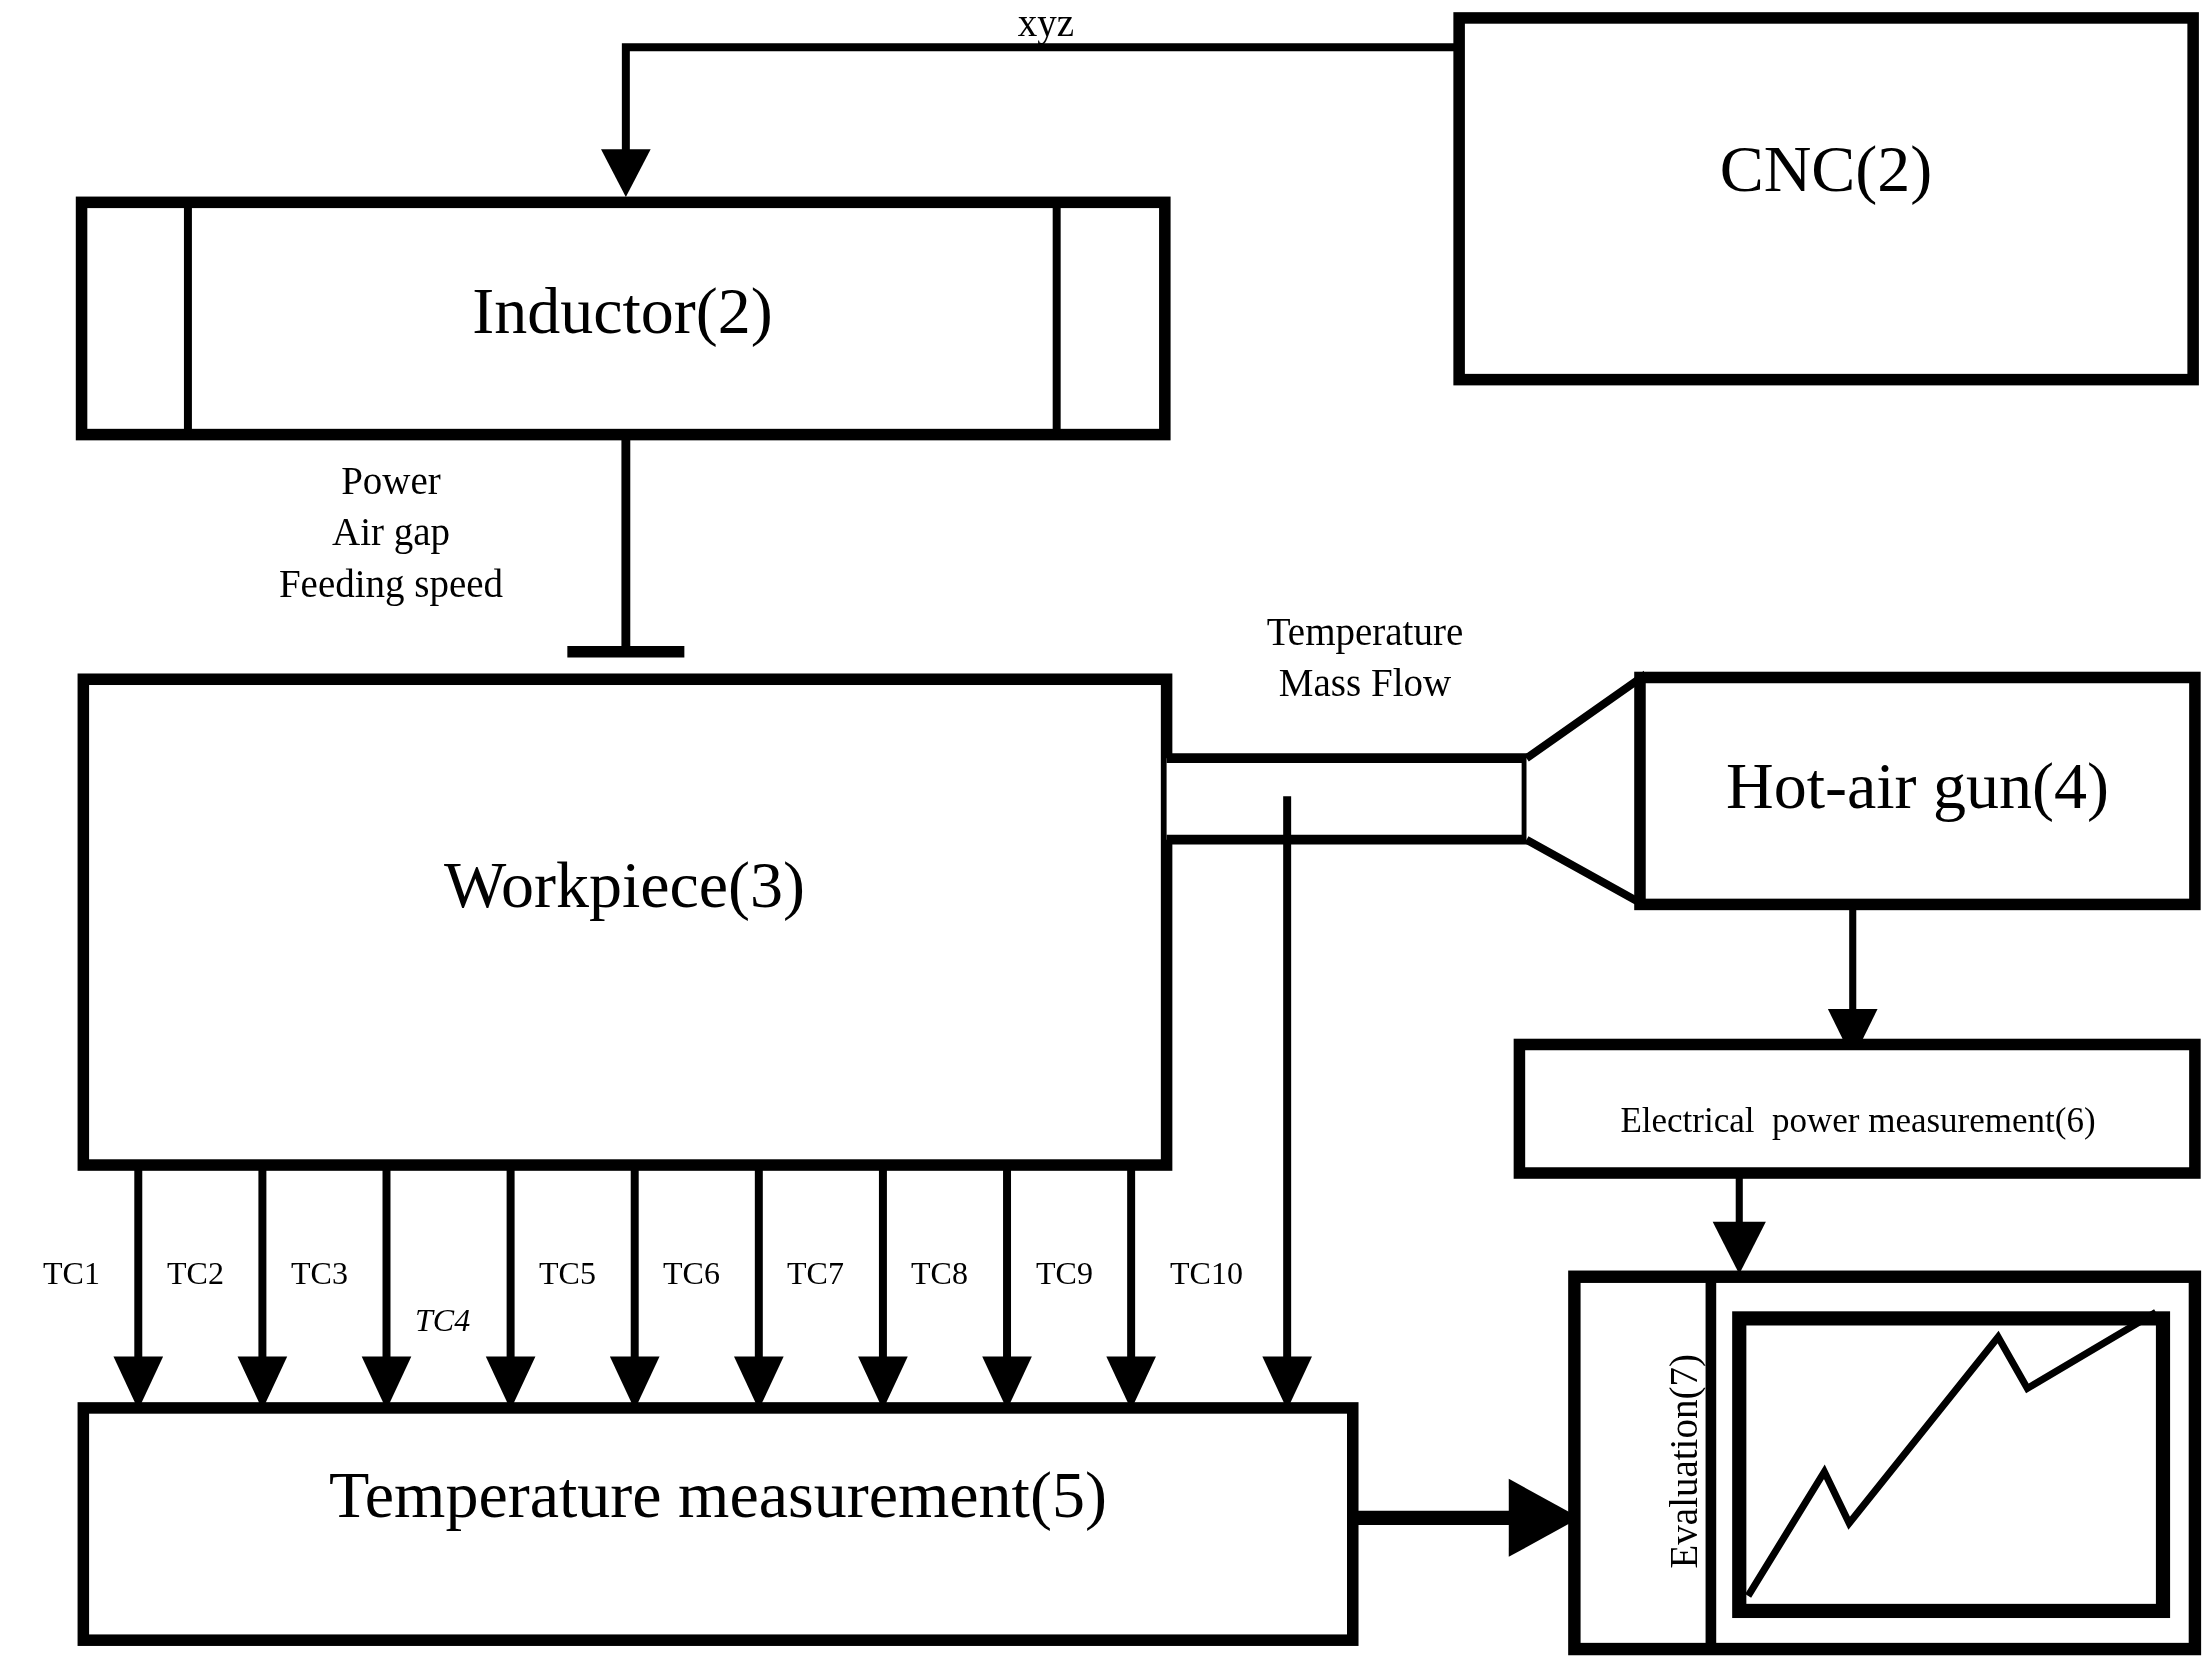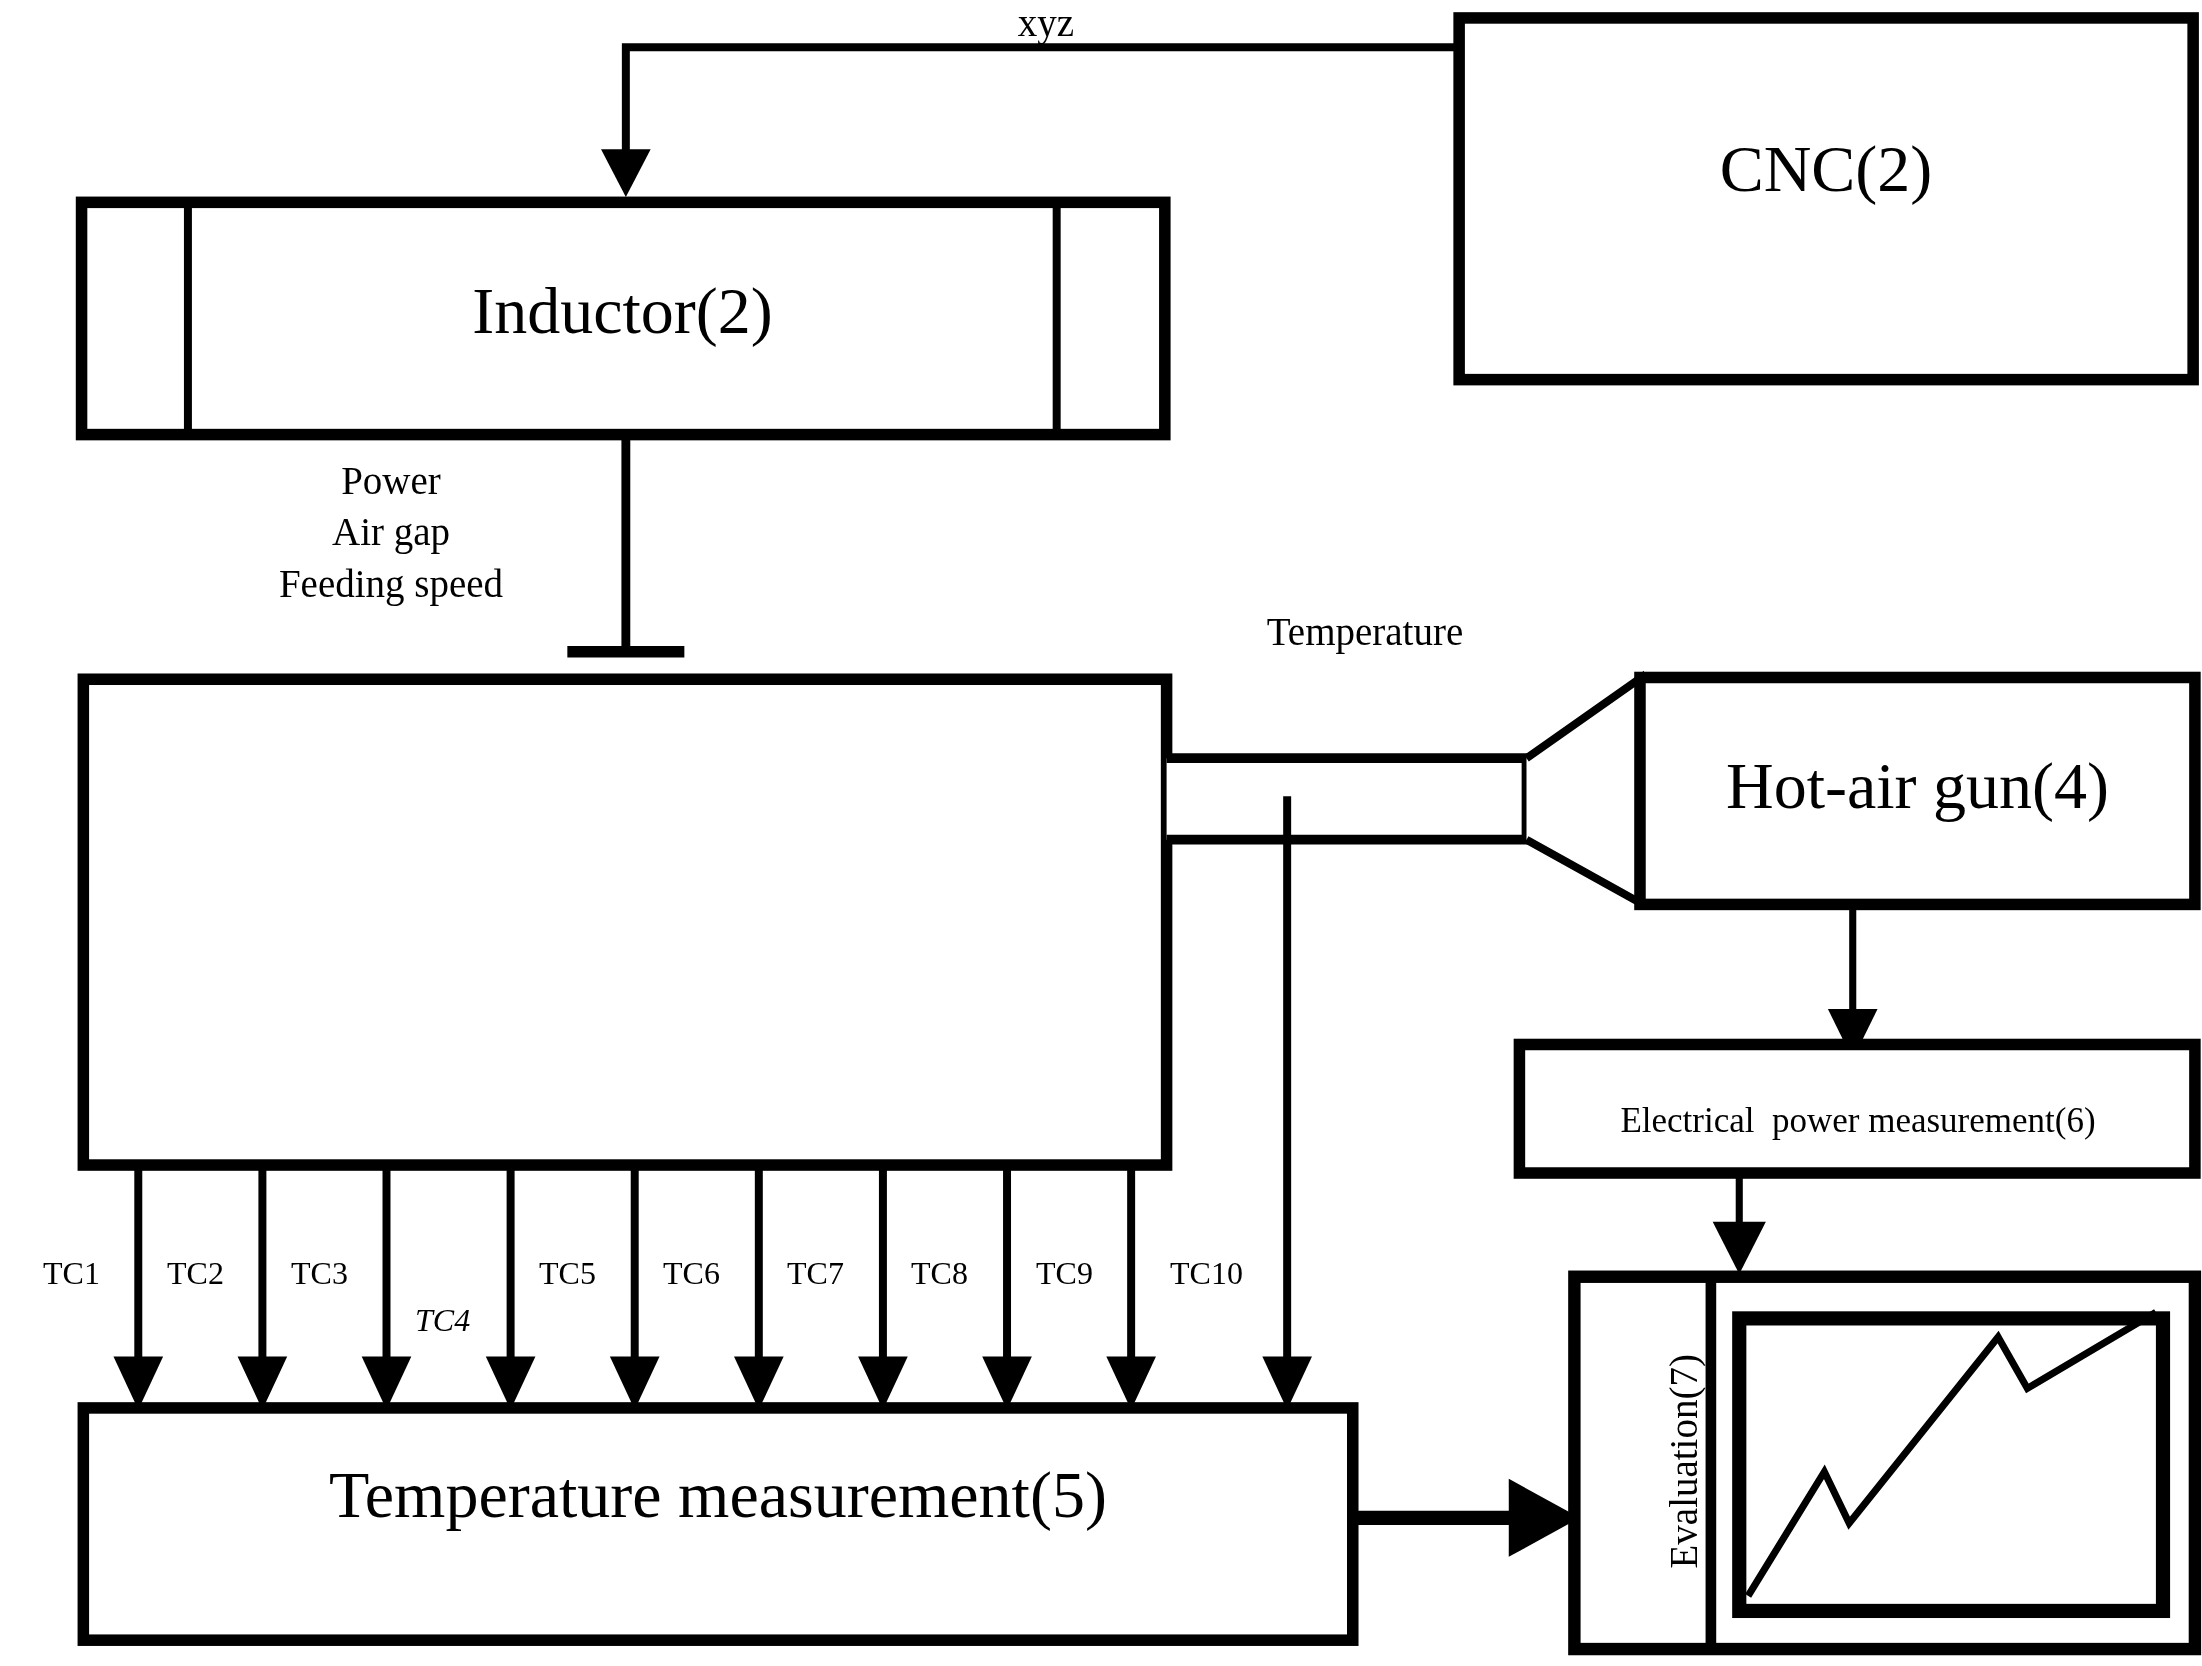--- a/index.html
+++ b/index.html
@@ -132,36 +132,38 @@
     <g>
       <line x1="1526" y1="1712" x2="1712" y2="1712" stroke="#000" stroke-width="16"></line>
       <path d="M1782,1712 L1702,1668 L1702,1756 Z" fill="#000"></path>
     </g>
   </svg>
 
   <div class="lbl big ctr" style="left:188px;top:277px;width:869px;">Inductor(2)</div>
 
   <div class="lbl big ctr" style="left:1459px;top:135px;width:734px;">CNC(2)</div>
 
+  <div class="lbl big ctr" style="left:83px;top:851px;width:1083px;">Workpiece(3)</div>
 
   <div class="lbl big ctr" style="left:1640px;top:752px;width:555px;">Hot-air gun(4)</div>
 
   <div class="lbl big ctr" style="left:83px;top:1461px;width:1270px;">Temperature measurement(5)</div>
 
   <div class="lbl sml ctr" style="left:1520px;top:1083px;width:676px;margin-top:20px;">Electrical  power measurement(6)</div>
 
   <div class="lbl med vert" style="left:1436px;top:1441px;width:497px;text-align:center;">Evaluation(7)</div>
 
   <div class="lbl med ctr" style="left:922px;top:2.7px;width:248px;">xyz</div>
 
   <div class="lbl med rgt" style="left:174px;top:461px;width:434px;">Power</div>
   <div class="lbl med rgt" style="left:174px;top:512px;width:434px;">Air gap</div>
   <div class="lbl med rgt" style="left:174px;top:564px;width:434px;">Feeding speed</div>
 
   <div class="lbl med ctr" style="left:1179px;top:612px;width:372px;">Temperature</div>
+  <div class="lbl med ctr" style="left:1179px;top:663px;width:372px;">Mass Flow</div>
 
   <div class="lbl tc" style="left:43px;top:1257px;">TC1</div>
   <div class="lbl tc" style="left:167px;top:1257px;">TC2</div>
   <div class="lbl tc" style="left:291px;top:1257px;">TC3</div>
   <div class="lbl tc" style="left:415px;top:1304px;font-style:italic;">TC4</div>
   <div class="lbl tc" style="left:539px;top:1257px;">TC5</div>
   <div class="lbl tc" style="left:663px;top:1257px;">TC6</div>
   <div class="lbl tc" style="left:787px;top:1257px;">TC7</div>
   <div class="lbl tc" style="left:911px;top:1257px;">TC8</div>
   <div class="lbl tc" style="left:1036px;top:1257px;">TC9</div>

